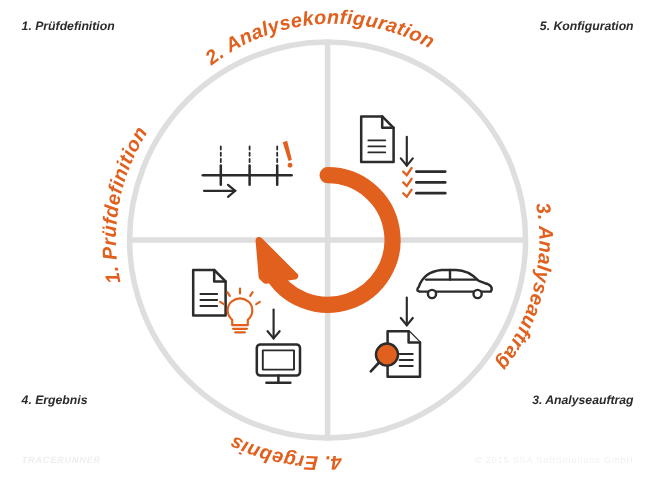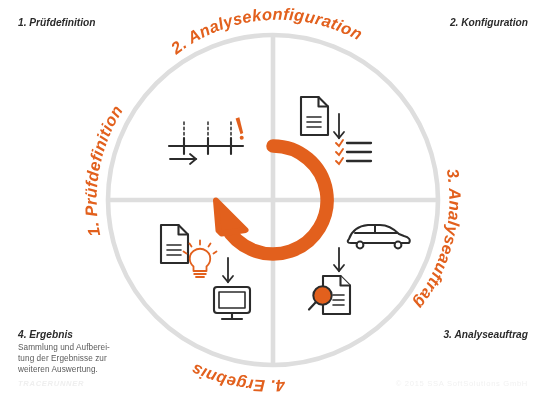--- a/index.html
+++ b/index.html
@@ -201,30 +201,27 @@
       <path d="M 273 146 A 54 54 0 1 1 225.5 225.5" fill="none" stroke="#e2601d" stroke-width="13.5" stroke-linecap="round"></path>
       <path d="M 216 200.5 L 245.5 230 L 221.5 233.5 L 218.5 230.5 Z" fill="#e2601d" stroke="#e2601d" stroke-width="6" stroke-linejoin="round"></path>
     </g>
   </svg>
 
   <div class="corner" id="corner-1">
     <div class="heading">1. Prüfdefinition</div>
   </div>
 
   <div class="corner" id="corner-2">
-    <div class="heading">2. Konfiguration</div>
+    <div class="heading">5. Konfiguration</div>
   </div>
 
   <div class="corner" id="corner-3">
     <div class="heading">3. Analyseauftrag</div>
   </div>
 
   <div class="corner" id="corner-4">
     <div class="heading">4. Ergebnis</div>
-    <div class="body">Sammlung und Aufberei-
-tung der Ergebnisse zur
-weiteren Auswertung.</div>
   </div>
 
   <div class="footer-note" id="footer-left">TRACERUNNER</div>
   <div class="footer-note" id="footer-right">© 2015 SSA SoftSolutions GmbH</div>
 
 </div>
 
 </body></html>

